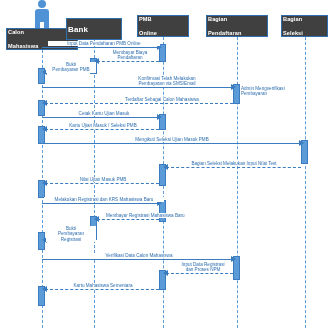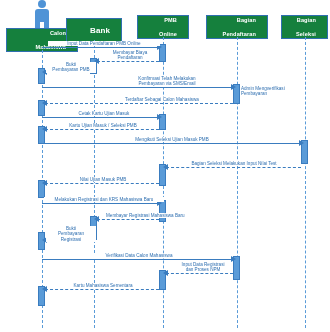--- a/index.html
+++ b/index.html
@@ -10,31 +10,31 @@
     overflow:hidden;
   }
   #diagram{
     position:relative;
     width:330px;height:332px;
   }
   
   .actor-head{
     position:absolute;
     box-sizing:border-box;
-    background:#15803d;
+    background:#404040;
     border:1px solid #2f6fb0;
     color:#ffffff;
     font-size:5.6px;
     font-weight:bold;
     line-height:7px;
-    text-align:right;
+    text-align:left;
     display:flex;
     align-items:center;
     justify-content:center;
-    padding:11px;
+    padding:1px;
     letter-spacing:.1px;
   }
   .actor-head span{display:block;width:100%;}
   
   .person{
     position:absolute;
     width:26px;height:30px;
   }
   .person .head{
     position:absolute;left:9px;top:0;

